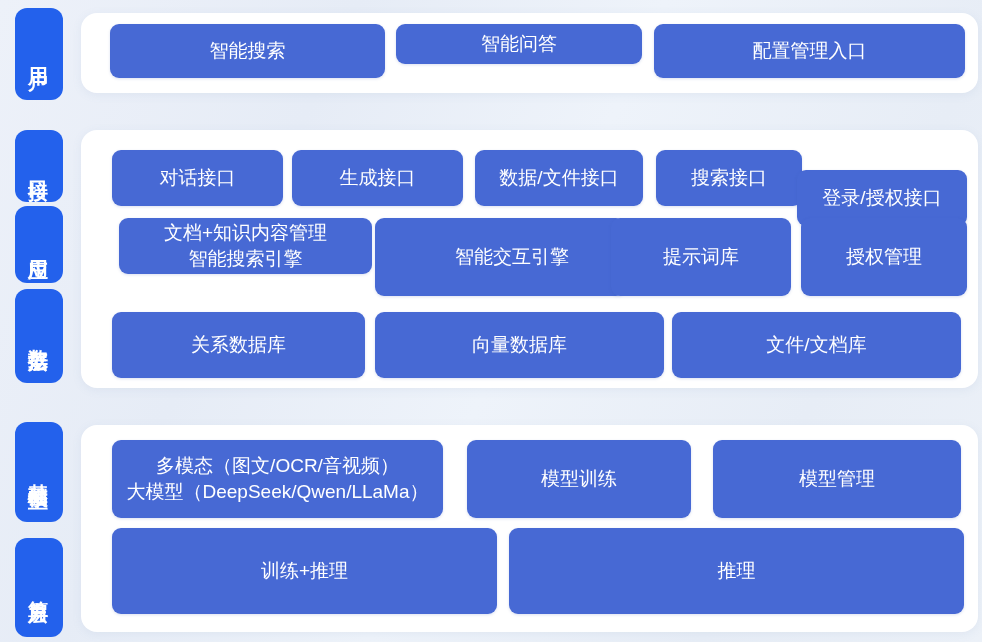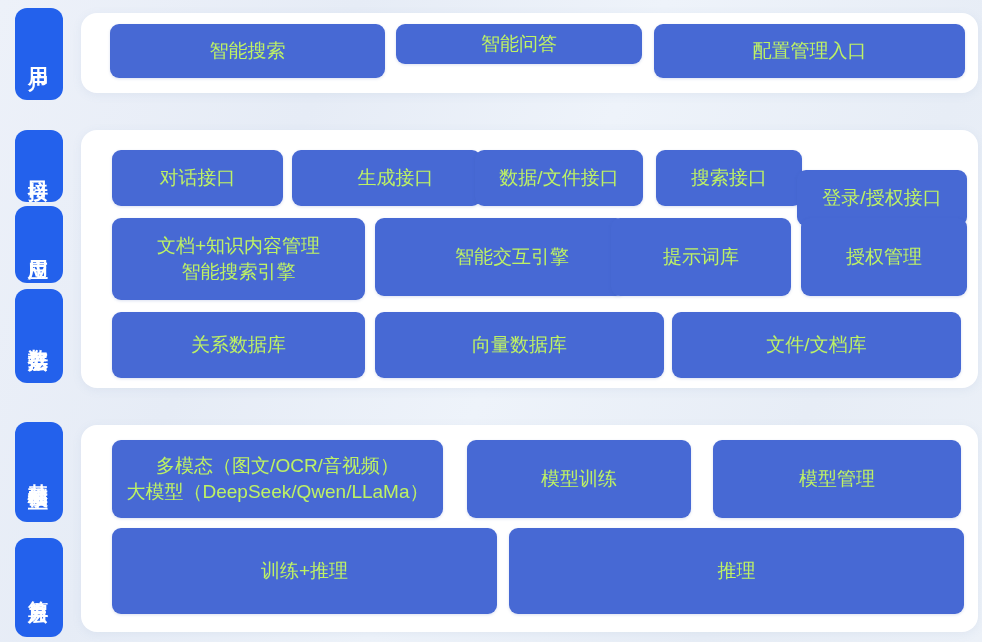--- a/index.html
+++ b/index.html
@@ -36,38 +36,38 @@
   .vl-interface  { top:130px; height:72px;  }
   .vl-app        { top:206px; height:77px;  }
   .vl-data       { top:289px; height:94px;  }
   .vl-foundation { top:422px; height:100px; }
   .vl-compute    { top:538px; height:99px;  }
 
   
   .btn {
     position:absolute;
     background:#4769d4; border-radius:9px;
-    color:#bef264; font-size:19px;
+    color:#ffffff; font-size:19px;
     display:flex; flex-direction:column;
     align-items:center; justify-content:center;
     text-align:center; line-height:1.38;
     box-shadow: 0 1px 3px rgba(60,90,170,0.18);
   }
   
   .u1 { top:24px; height:54px; left:110px; width:275px; }
   .u2 { top:24px; height:40px; left:396px; width:246px; }
   .u3 { top:24px; height:54px; left:654px; width:311px; }
   
   .i1 { top:150px; height:56px; left:112px; width:171px; }
-  .i2 { top:150px; height:56px; left:292px; width:171px;padding-left:18px; }
+  .i2 { top:150px; height:56px; left:292px; width:171px; }
   .i3 { top:150px; height:56px; left:475px; width:168px; }
   .i4 { top:150px; height:56px; left:656px; width:146px;text-align:right; }
   .i5 { top:150px; height:56px; left:797px; width:170px;margin-top:20px; }
   
-  .a1 { top:218px; height:82px; left:112px; width:253px;justify-content:center; }
+  .a1 { top:218px; height:56px; left:119px; width:253px;justify-content:center; }
   .a2 { top:218px; height:78px; left:375px; width:226px;padding-left:24px; }
   .a3 { top:218px; height:78px; left:611px; width:180px; }
   .a4 { top:218px; height:78px; left:801px; width:166px; }
   
   .d1 { top:312px; height:66px; left:112px; width:253px; }
   .d2 { top:312px; height:66px; left:375px; width:289px; }
   .d3 { top:312px; height:66px; left:672px; width:289px; }
   
   .f1 { top:440px; height:78px; left:112px; width:331px; }
   .f2 { top:440px; height:78px; left:467px; width:224px; }

